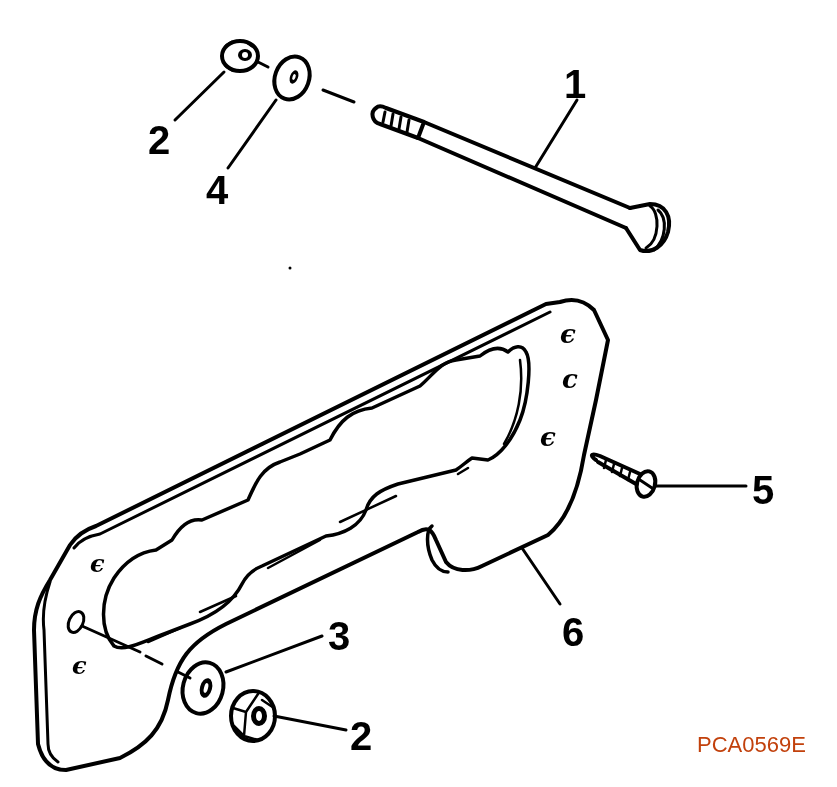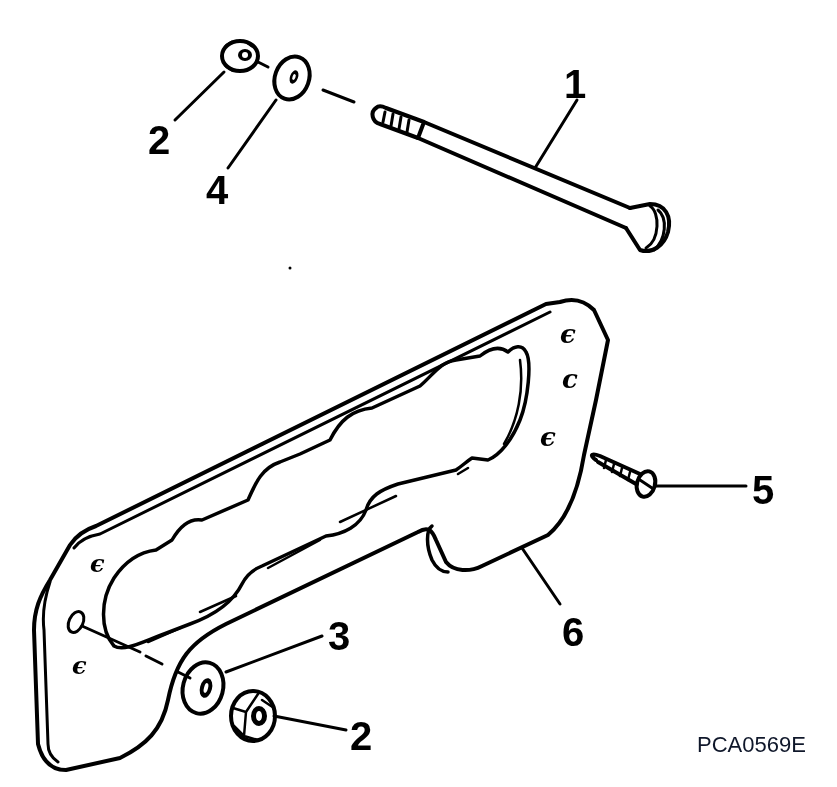--- a/index.html
+++ b/index.html
@@ -27,21 +27,21 @@
       font-weight: bold;
       font-size: 40px;
       line-height: 1;
       color: #000000;
     }
     .figcode {
       position: absolute;
       font-family: "Liberation Sans", "DejaVu Sans", sans-serif;
       font-size: 22px;
       line-height: 1;
-      color: #0f172a;
+      color: #c2410c;
       letter-spacing: 0px;
     }
     svg .ln { stroke: #000; fill: none; stroke-linecap: round; stroke-linejoin: round; }
   </style>
 </head>
 <body>
 
 <svg id="diagram" viewBox="0 0 837 787" xmlns="http://www.w3.org/2000/svg">
 
   <g>

